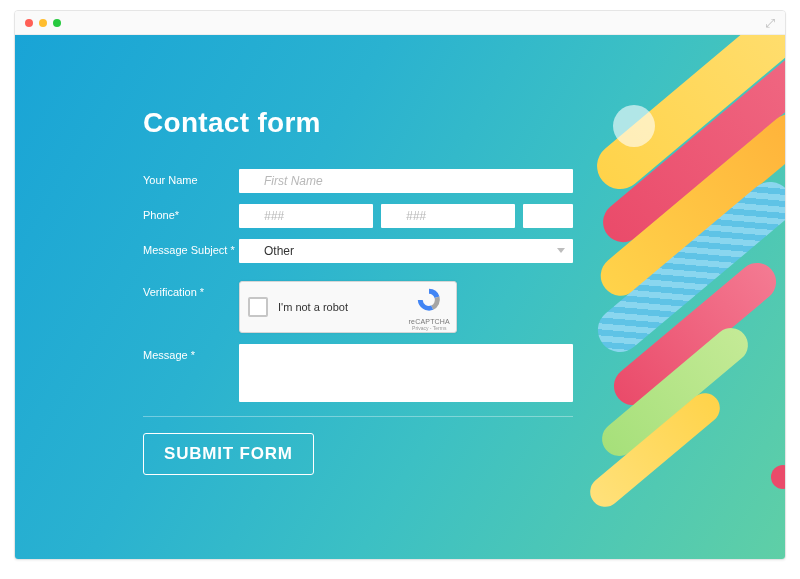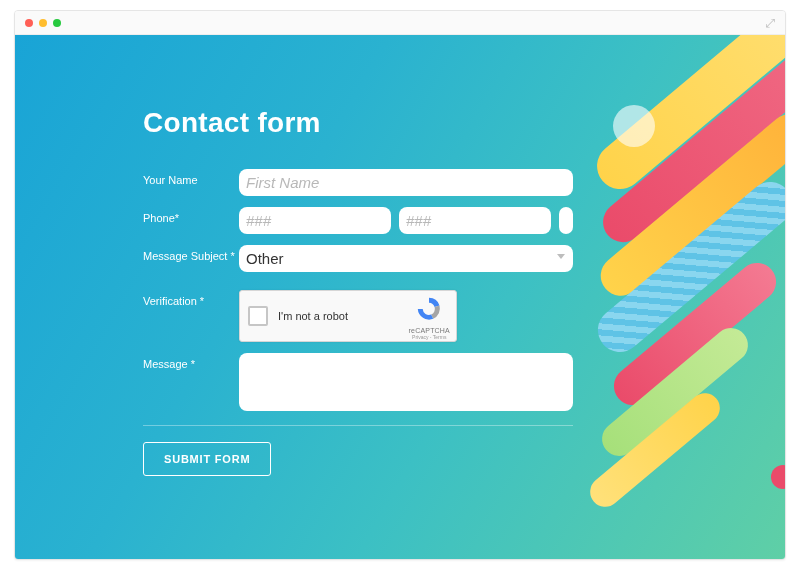--- a/index.html
+++ b/index.html
@@ -16,40 +16,40 @@
   .art { position: absolute; right: -40px; top: -20px; width: 480px; height: 560px; pointer-events: none; }
   .bar { position: absolute; border-radius: 60px; transform: rotate(-40deg); }
   .content { position: absolute; left: 128px; top: 72px; width: 430px; color: #fff; }
   h1 { font-size: 28px; font-weight: 600; letter-spacing: .3px; }
   .sub { font-size: 11.5px; margin-top: 8px; font-weight: 400; opacity: .98; }
   .form { margin-top: 30px; }
   .row { display: flex; align-items: flex-start; margin-bottom: 11px; }
   .label { width: 96px; flex: 0 0 96px; font-size: 11px; padding-top: 5px; }
   .controls { flex: 1; display: flex; gap: 8px; }
   input[type=text], select, textarea {
-    width: 100%; font-size: 15px; padding: 5px 7px; border: none; border-radius: 8px;
+    width: 100%; font-size: 12px; padding: 5px 25px; border: none; border-radius: 1px;
     background: #fff; color: #333; font-family: inherit;
   }
   input::placeholder, textarea::placeholder { color: #b8b8b8; font-style: italic; }
   .sel-wrap { position: relative; width: 100%; }
   select { appearance: none; -webkit-appearance: none; padding-right: 22px; color:#333; font-style: normal;}
   .sel-wrap::after { content: ""; position: absolute; right: 8px; top: 9px; width: 0; height: 0;
     border-left: 4px solid transparent; border-right: 4px solid transparent; border-top: 5px solid #bdbdbd; }
   textarea { height: 58px; resize: none; }
   .recaptcha { background: #f9f9f9; border: 1px solid #d6d6d6; border-radius: 3px; width: 218px; height: 52px;
     display: flex; align-items: center; padding: 0 8px; position: relative; box-shadow: 0 0 2px rgba(0,0,0,.1);}
   .rc-box { width: 20px; height: 20px; border: 2px solid #c6c6c6; border-radius: 2px; background: #fff; margin-right: 10px;}
   .rc-txt { font-size: 11px; color: #333; }
   .rc-badge { position: absolute; right: 6px; top: 4px; text-align: center; }
   .rc-badge .logo { width: 28px; height: 28px; margin: 0 auto; }
   .rc-badge .t1 { font-size: 7px; color: #777; letter-spacing: .2px; }
   .rc-badge .t2 { font-size: 5px; color: #999; }
   .divider { border: none; border-top: 1px solid rgba(255,255,255,.35); margin: 14px 0 16px; }
   .submit { display: inline-block; border: 1.5px solid #fff; color: #fff; background: transparent;
-    font-size: 11px; font-weight: 700; letter-spacing: .8px; padding: 10px 20px; border-radius: 3px; cursor: pointer; }
+    font-size: 17px; font-weight: 700; letter-spacing: .8px; padding: 10px 20px; border-radius: 3px; cursor: pointer; }
   .p1 { width: 60px; } .p2 { width: 60px; } .p3 { flex:1; }
 </style>
 </head>
 <body>
 <div class="stage">
   <div class="browser">
     <div class="chrome">
       <span class="dot d-red"></span>
       <span class="dot d-yel"></span>
       <span class="dot d-grn"></span>

